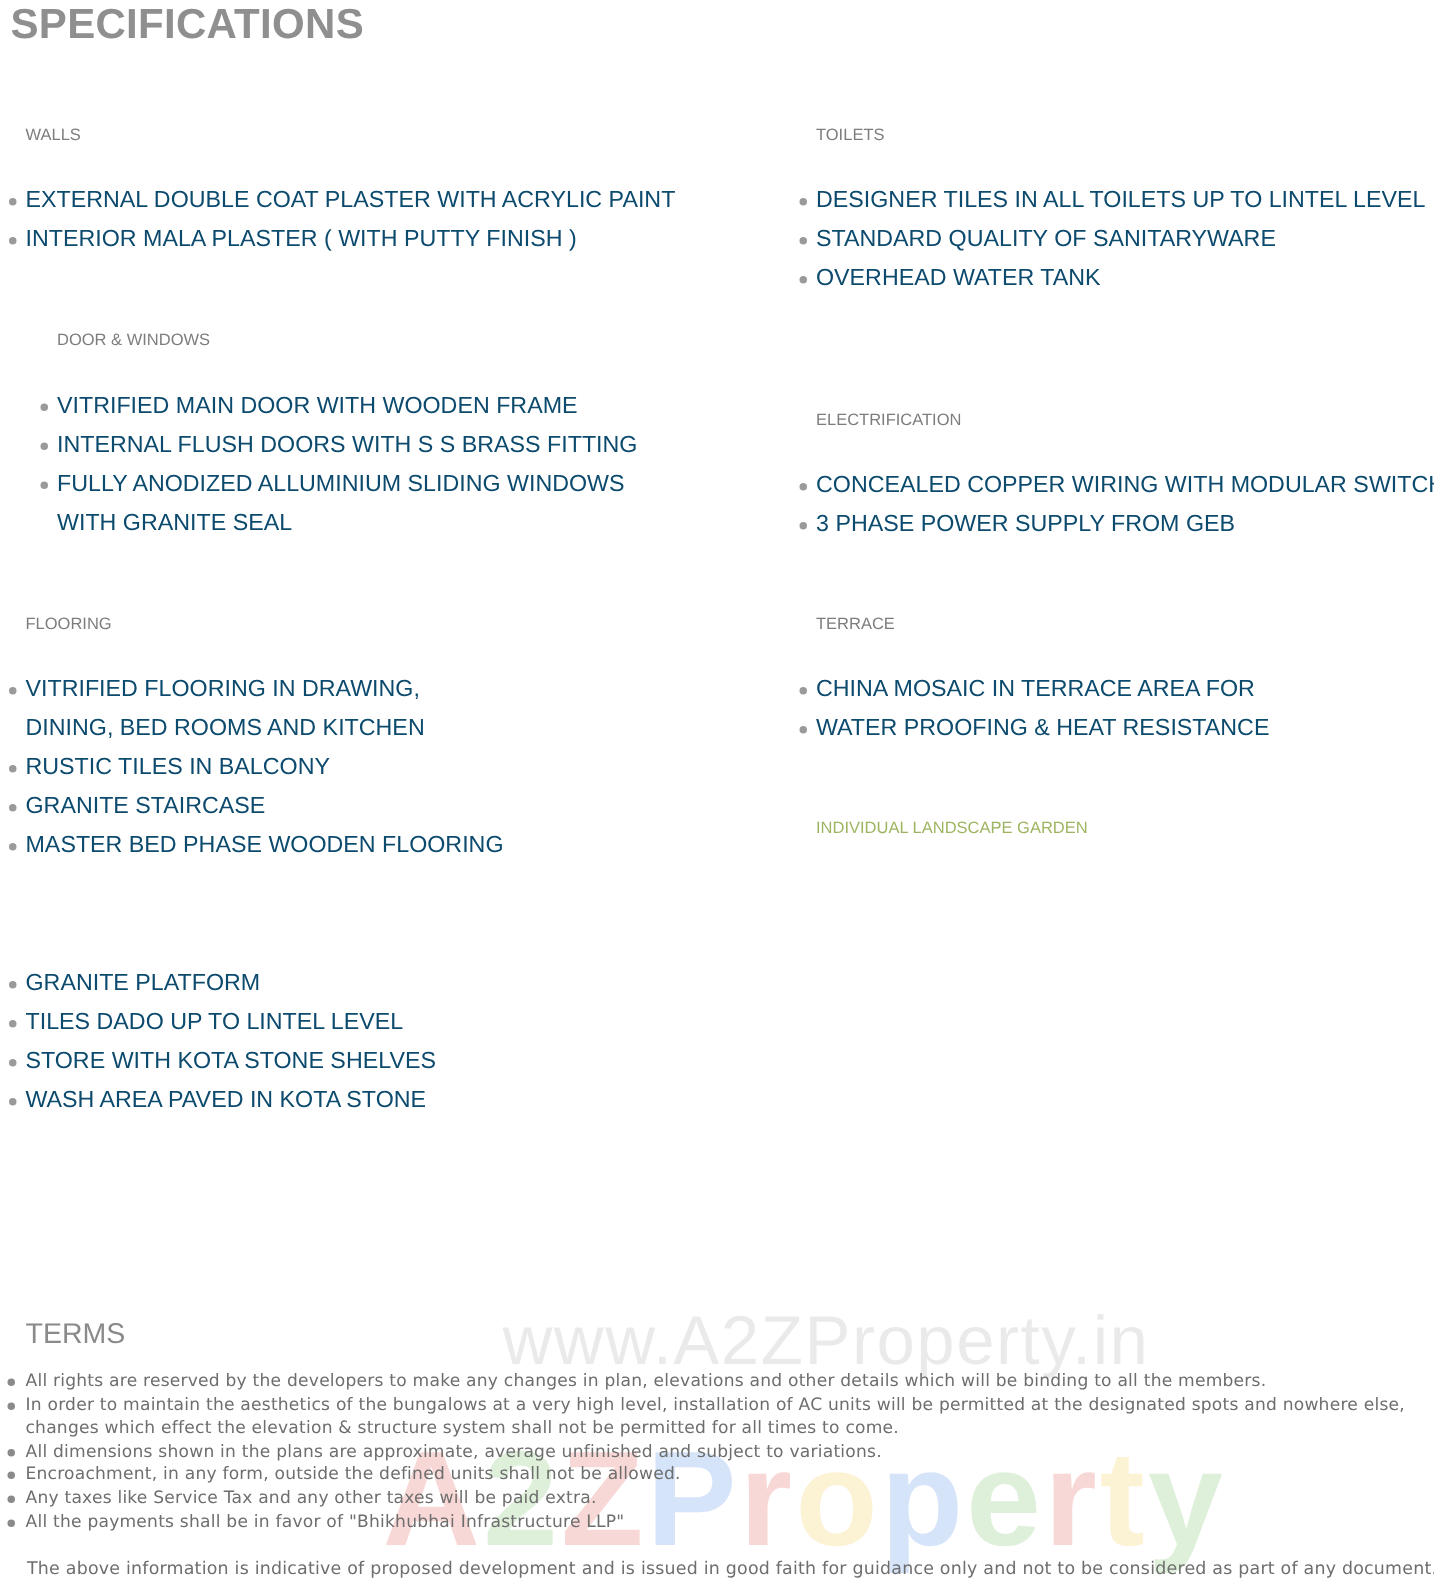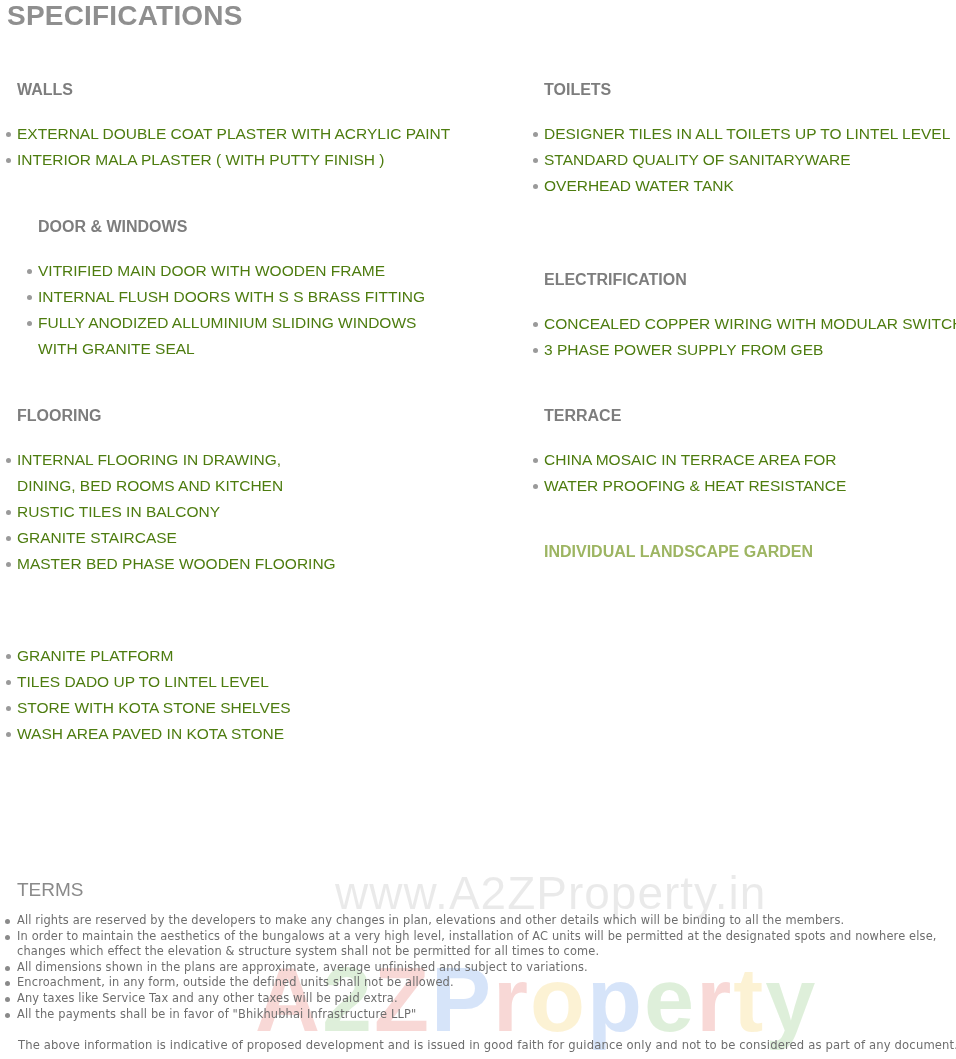--- a/index.html
+++ b/index.html
@@ -7,27 +7,27 @@
       width: 956px; height: 1059px; position: relative; overflow: hidden;
       background: #ffffff; color: #7a7a7a;
       font-family: "Liberation Sans", "DejaVu Sans", sans-serif;
     }
     .page-title {
       position: absolute; left: 7px; top: 0px;
       font-size: 28px; font-weight: bold; color: #8f8f8f; letter-spacing: 0.2px;
     }
     .section { position: absolute; }
     .section h2 {
-      margin: 0; font-size: 16px; font-weight: bold; color: #7d7d7d;
+      margin: 0; font-size: 11px; font-weight: normal; color: #7d7d7d;
       padding-left: 17px; height: 20px; line-height: 20px;
     }
     .section h2.green { color: #9db562; }
     .section ul { list-style: none; margin: 0; padding: 0; margin-top: 21px; }
     .section li {
-      position: relative; font-size: 15.5px; color: #4d7c0f;
+      position: relative; font-size: 15.5px; color: #0c4a6e;
       height: 26px; line-height: 26px; padding-left: 17px; white-space: nowrap;
     }
     .section li.bullet::before {
       content: ""; position: absolute; left: 6px; top: 11px;
       width: 5px; height: 5px; border-radius: 50%; background: #9a9a9a;
     }
     .terms-title {
       position: absolute; left: 17px; top: 879px;
       font-size: 19px; font-weight: normal; color: #8a8a8a;
     }
@@ -80,21 +80,21 @@
     <li class="bullet" data-name="list-item">VITRIFIED MAIN DOOR WITH WOODEN FRAME</li>
     <li class="bullet" data-name="list-item">INTERNAL FLUSH DOORS WITH S S BRASS FITTING</li>
     <li class="bullet" data-name="list-item">FULLY ANODIZED ALLUMINIUM SLIDING WINDOWS</li>
     <li data-name="list-item-continuation">WITH GRANITE SEAL</li>
   </ul>
 </div>
 
 <div class="section" style="left:0; top:406px;" data-name="section-flooring">
   <h2 data-name="section-heading">FLOORING</h2>
   <ul data-name="spec-list">
-    <li class="bullet" data-name="list-item">INTERNAL FLOORING IN DRAWING,</li>
+    <li class="bullet" data-name="list-item">VITRIFIED FLOORING IN DRAWING,</li>
     <li data-name="list-item-continuation">DINING, BED ROOMS AND KITCHEN</li>
     <li class="bullet" data-name="list-item">RUSTIC TILES IN BALCONY</li>
     <li class="bullet" data-name="list-item">GRANITE STAIRCASE</li>
     <li class="bullet" data-name="list-item">MASTER BED PHASE WOODEN FLOORING</li>
   </ul>
 </div>
 
 <div class="section" style="left:0; top:622px;" data-name="section-kitchen">
   <ul data-name="spec-list">
     <li class="bullet" data-name="list-item">GRANITE PLATFORM</li>

